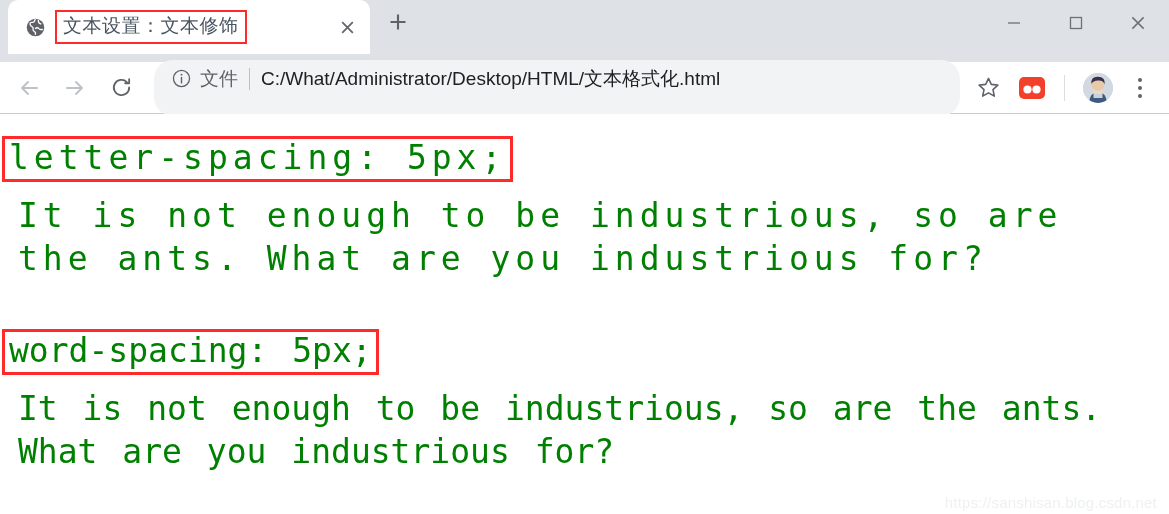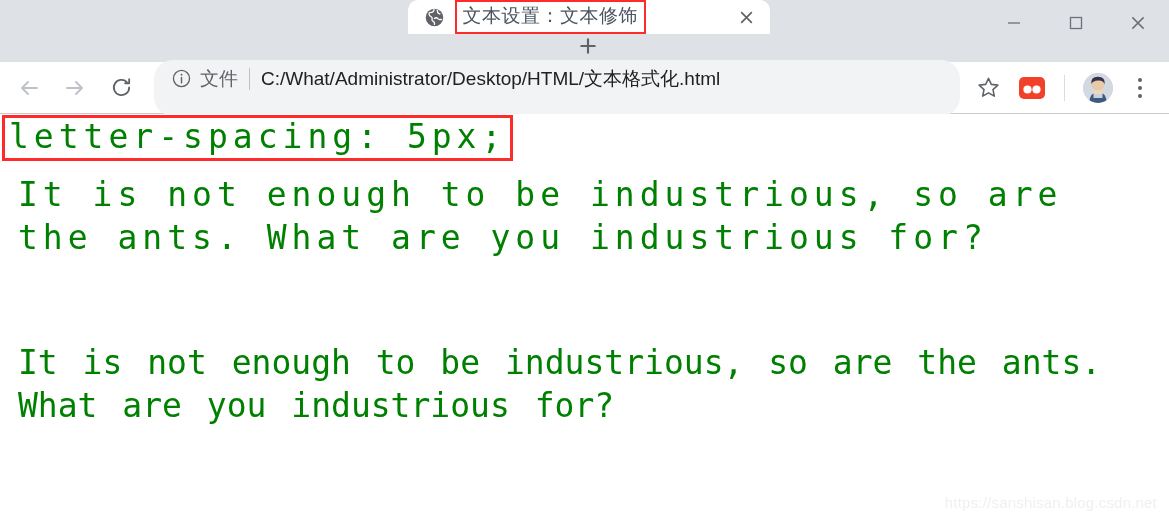--- a/index.html
+++ b/index.html
@@ -20,22 +20,21 @@
     width: 1169px;
     height: 514px;
     position: relative;
   }
 
   .tabstrip {
     height: 62px;
     background: #dee1e6;
     position: relative;
     display: flex;
-    align-items: center;
-    flex-direction: column;
+    align-items: flex-start;
   }
 
   .tab {
     position: relative;
     margin-left: 8px;
     width: 362px;
     height: 54px;
     background: #ffffff;
     border-radius: 10px 10px 0 0;
     display: flex;
@@ -274,21 +273,21 @@
   .para-ls {
     letter-spacing: 5px;
   }
   .para-ws {
     word-spacing: 5px;
   }
 
   .block1 {
     position: absolute;
     left: 2px;
-    top: 1px;
+    top: 22px;
     width: 1165px;
   }
   .block2 {
     position: absolute;
     left: 2px;
     top: 215px;
     width: 1165px;
   }
 
   .watermark {
@@ -421,19 +420,20 @@
   </div>
 
   <div class="page">
 
     <div class="block1">
       <div class="code-head ls-head">letter-spacing: 5px;</div>
       <p class="para para-ls">It is not enough to be industrious, so are the ants. What are you industrious for?</p>
     </div>
 
     <div class="block2">
+      <div class="code-head ws-head">word-spacing: 5px;</div>
       <p class="para para-ws">It is not enough to be industrious, so are the ants. What are you industrious for?</p>
     </div>
 
     <div class="watermark">https://sanshisan.blog.csdn.net</div>
   </div>
 
 </div>
 
 </body></html>

